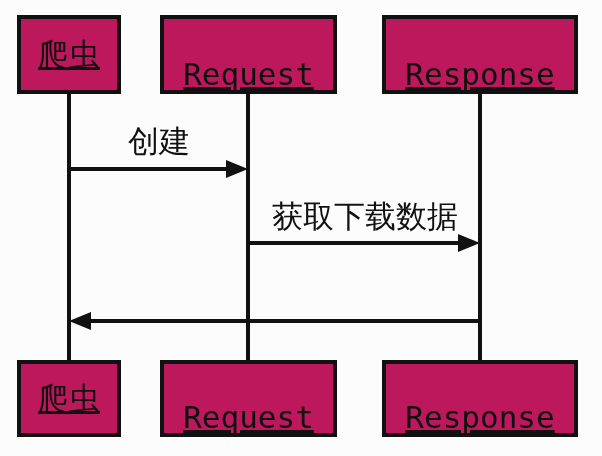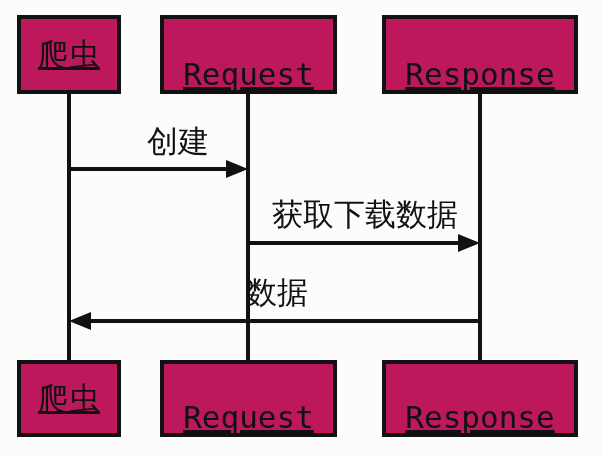--- a/index.html
+++ b/index.html
@@ -80,22 +80,22 @@
   .head-data     { left: 69px;  top: 312px; }
 
   .msg-label {
     position: absolute;
     transform: translateX(-50%);
     font-size: 31px;
     line-height: 1;
     white-space: nowrap;
     color: #111;
   }
-  .label-create   { left: 159px; top: 126px; margin-left: 19px; }
-  .label-download { left: 365px; top: 201px; font-family: Liberation Mono, monospace; }
+  .label-create   { left: 159px; top: 126px; }
+  .label-download { left: 365px; top: 201px; }
   .label-data     { left: 277px; top: 277px; }
 </style>
 </head>
 <body>
 
 <div class="canvas">
 
   <div class="actor-box cjk box-crawler-top">
     <span>爬虫</span>
   </div>
@@ -111,21 +111,20 @@
   <div class="lifeline lifeline-response"></div>
 
   <div class="msg-label cjk label-create">创建</div>
   <div class="msg-line line-create"></div>
   <div class="arrowhead head-right head-create"></div>
 
   <div class="msg-label cjk label-download">获取下载数据</div>
   <div class="msg-line line-download"></div>
   <div class="arrowhead head-right head-download"></div>
 
-  <div class="msg-label cjk label-data">数据</div>
   <div class="msg-line line-data"></div>
   <div class="arrowhead head-left head-data"></div>
 
   <div class="actor-box cjk box-crawler-bot">
     <span>爬虫</span>
   </div>
   <div class="actor-box latin box-request-bot">
     <span>Request</span>
   </div>
   <div class="actor-box latin box-response-bot">

